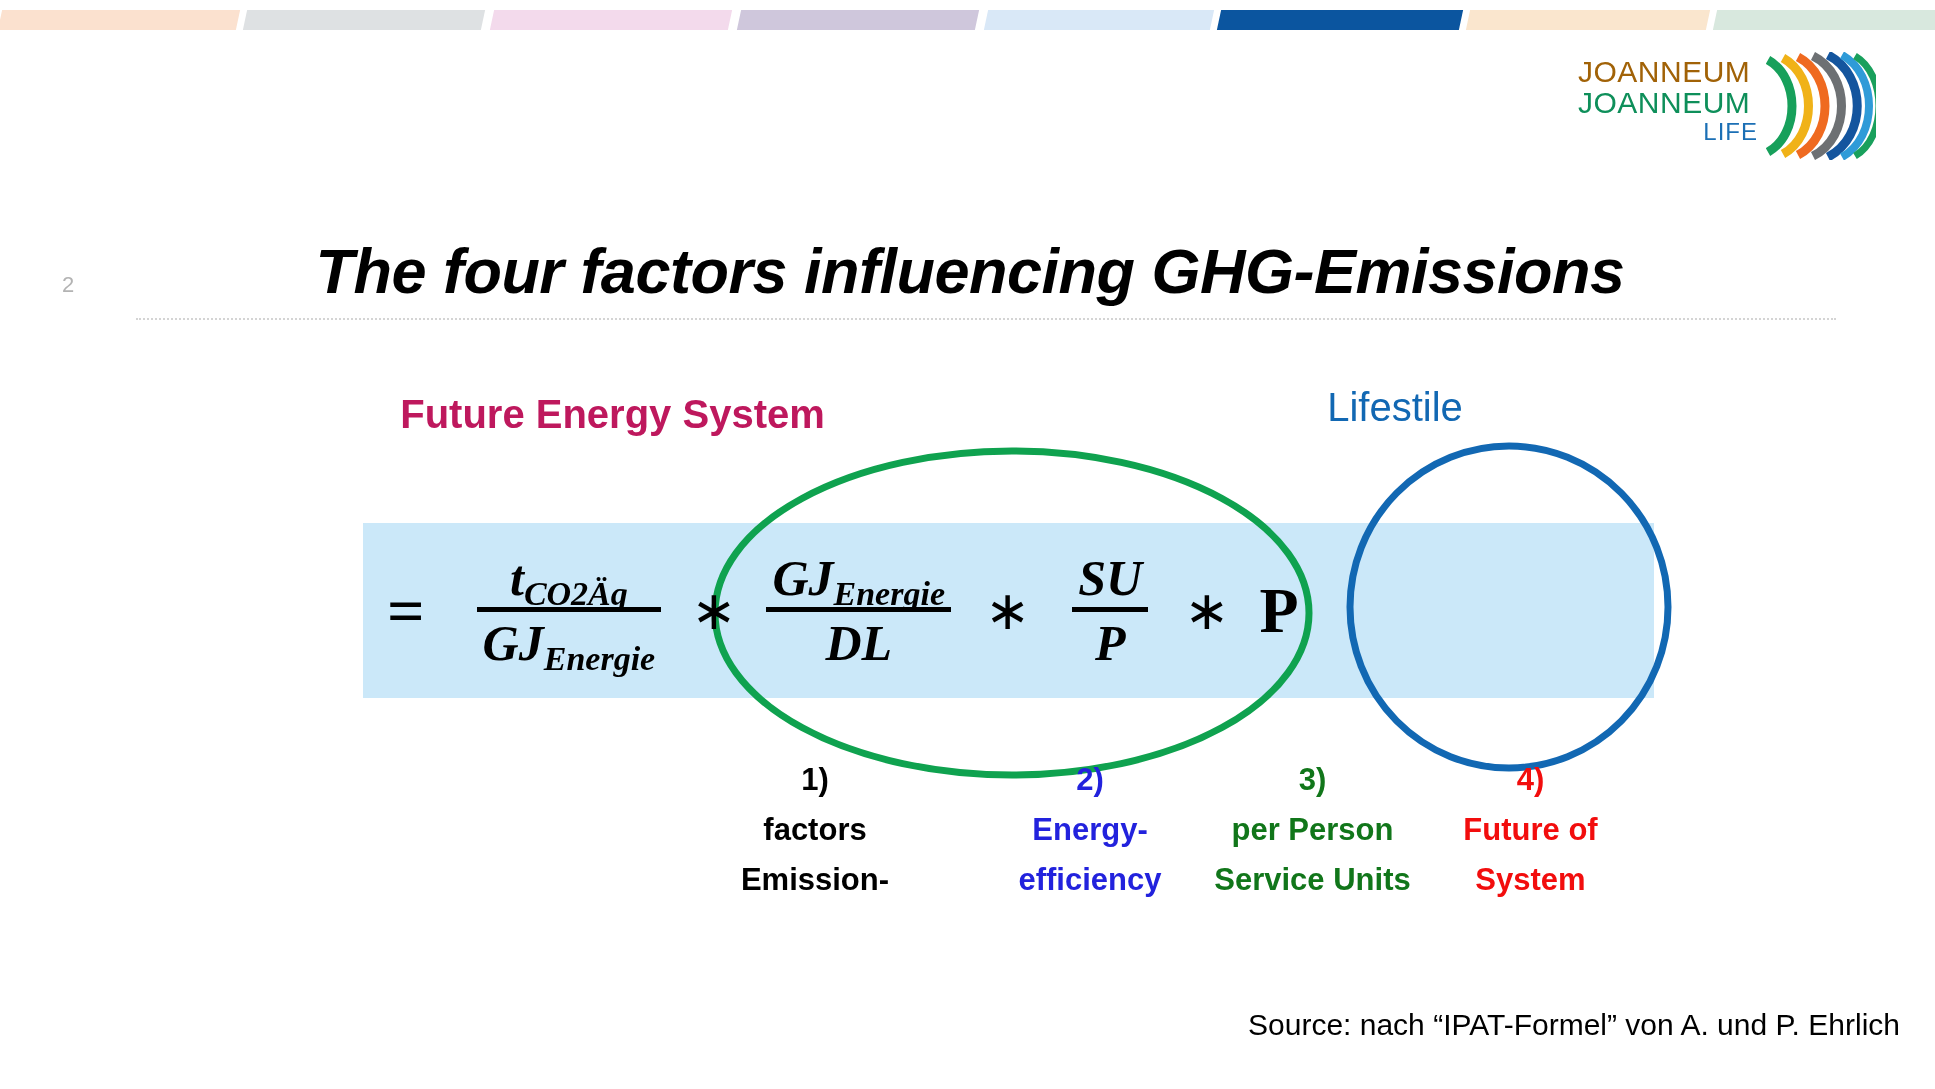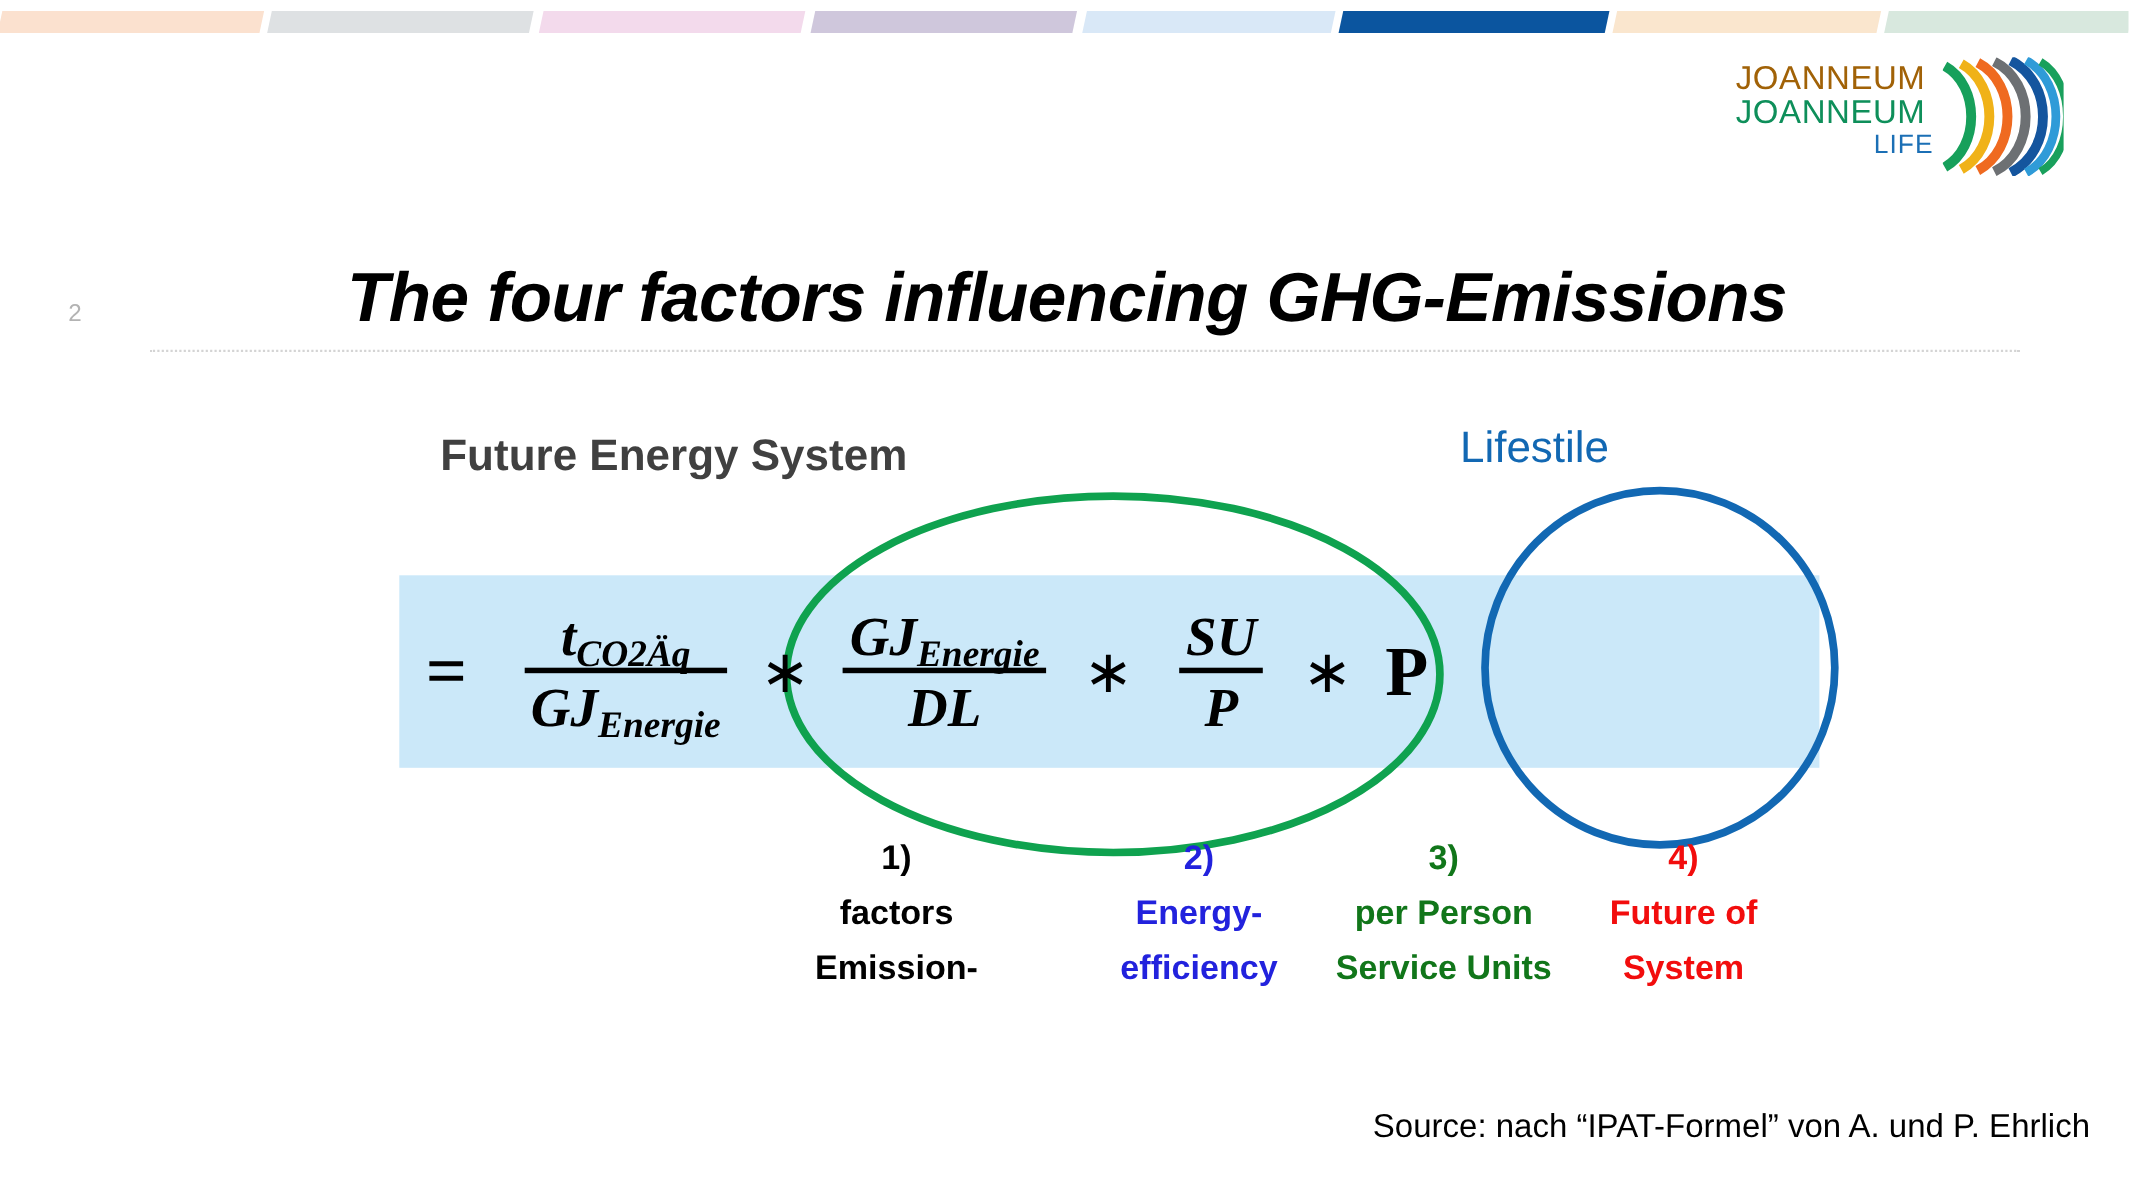--- a/index.html
+++ b/index.html
@@ -269,21 +269,21 @@
 </div>
 
 <div id="slide-number">2</div>
 <div id="title">The four factors influencing GHG-Emissions</div>
 <div id="title-rule"></div>
 
 <div id="diagram">
 
   <div id="band" style="background: rgb(203, 232, 249);"></div>
 
-  <div id="label-fes" style="color: #404040;">Future Energy System</div>
+  <div id="label-fes" style="color: #be185d;">Future Energy System</div>
   <div id="label-lifestile" style="color: rgb(18, 104, 179);">Lifestile</div>
 
   <svg id="ovals" viewBox="0 0 1935 1089">
     <ellipse cx="1012" cy="613" rx="297" ry="162" fill="none" stroke="#0FA24F" stroke-width="7"></ellipse>
     <ellipse cx="1509" cy="607" rx="159" ry="161" fill="none" stroke="#1268B3" stroke-width="7"></ellipse>
   </svg>
 
   <div id="formula">
 
 

